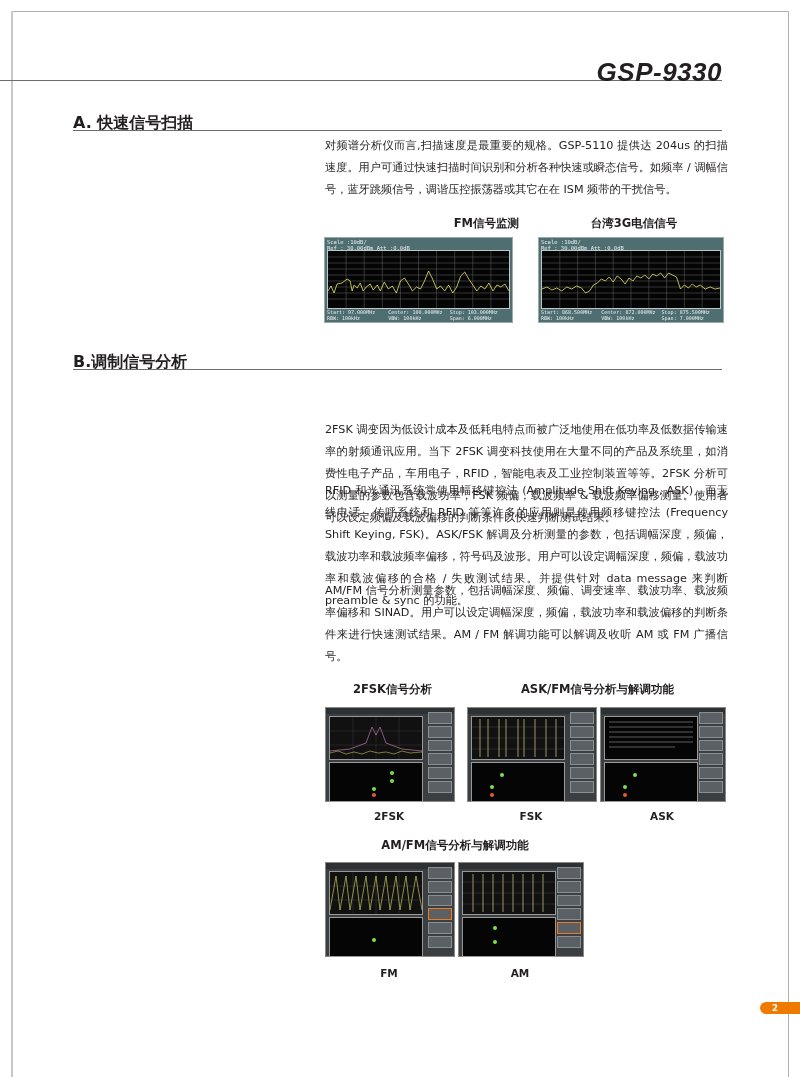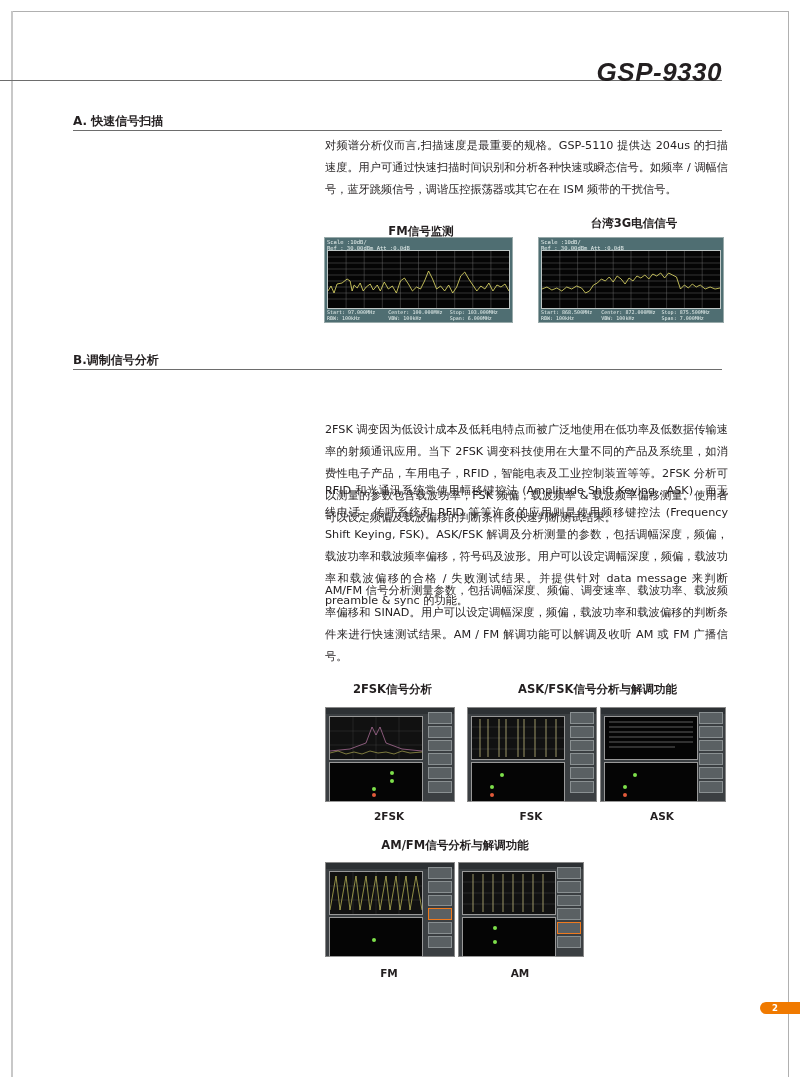--- a/index.html
+++ b/index.html
@@ -2,21 +2,21 @@
 <html><head>
 <meta charset="utf-8">
 <style>
   html,body{margin:0;padding:0;background:#fff;}
   body{width:800px;height:1077px;position:relative;overflow:hidden;font-family:"DejaVu Sans","Liberation Sans",sans-serif;color:#231f20;}
   .frame-top{position:absolute;left:11px;top:11px;width:778px;height:0;border-top:1px solid #b0b0b0;}
   .frame-left{position:absolute;left:11px;top:11px;width:0;height:1066px;border-left:2px solid #c8c8c8;}
   .frame-right{position:absolute;left:788px;top:11px;width:0;height:1066px;border-left:1px solid #b0b0b0;}
   .model-rule{position:absolute;left:0;top:80px;width:722px;border-top:1px solid #6d6d6d;}
   .model-title{position:absolute;right:78px;top:57px;font-family:"Liberation Sans",sans-serif;font-weight:bold;font-style:italic;font-size:26px;letter-spacing:0.5px;color:#231f20;}
-  .section-head{position:absolute;left:73px;font-weight:bold;font-size:12px;color:#231f20;}
+  .section-head{position:absolute;left:73px;font-weight:bold;font-size:16px;color:#231f20;}
   .section-rule{position:absolute;left:73px;width:649px;border-top:1px solid #6d6d6d;}
   .para{position:absolute;left:325px;width:403px;font-size:11.2px;line-height:22px;color:#231f20;text-align:justify;}
   .fig-title{position:absolute;font-weight:bold;font-size:11.5px;text-align:center;color:#231f20;}
   .scope{position:absolute;background:#4f6e72;border:1px solid #9aa;}
   .scope .hdr{position:absolute;left:2px;top:1px;font-size:5.5px;line-height:6px;color:#e7f0ee;font-family:"DejaVu Sans Mono",monospace;}
   .scope .plot{position:absolute;left:2px;top:12px;right:2px;bottom:13px;background:#050505;border:1px solid #bfc7c6;}
   .scope .ftr{position:absolute;left:2px;right:2px;bottom:1px;font-size:5px;line-height:6px;color:#e7f0ee;font-family:"DejaVu Sans Mono",monospace;display:flex;flex-wrap:wrap;justify-content:space-between;}
   .scope .ftr span{width:33%;}
   .mini{position:absolute;background:#3b3f42;border:1px solid #888;}
   .mini .plot{position:absolute;left:3px;top:8px;width:92px;height:42px;background:#111;border:1px solid #999;}
@@ -36,21 +36,21 @@
 <div class="frame-left"></div>
 <div class="frame-right"></div>
 
 <div class="model-rule"></div>
 <div class="model-title">GSP-9330</div>
 
 <div class="section-head" style="top:113px;">A. 快速信号扫描</div>
 <div class="section-rule" style="top:130px;"></div>
 <div class="para" style="top:135px;">对频谱分析仪而言,扫描速度是最重要的规格。GSP-5110 提供达 204us 的扫描速度。用户可通过快速扫描时间识别和分析各种快速或瞬态信号。如频率 / 调幅信号，蓝牙跳频信号，调谐压控振荡器或其它在在 ISM 频带的干扰信号。</div>
 
-<div class="fig-title" style="left:323px;top:224px;width:196px;">FM信号监测</div>
+<div class="fig-title" style="left:323px;top:216px;width:196px;text-align:right;">FM信号监测</div>
 <div class="scope" style="left:324px;top:237px;width:187px;height:84px;">
   <div class="hdr">
     <div>Scale :10dB/</div>
     <div>Ref : 30.00dBm    Att :0.0dB</div>
   </div>
   <div class="plot">
     <svg width="100%" height="100%" viewBox="0 0 180 57" preserveAspectRatio="none">
       <g stroke="#7b7b7b" stroke-width="0.4">
         <line x1="18" y1="0" x2="18" y2="57"></line>
           <line x1="36" y1="0" x2="36" y2="57"></line>
@@ -123,21 +123,21 @@
   </div>
 </div>
 
 <div class="section-head" style="top:352px;">B.调制信号分析</div>
 <div class="section-rule" style="top:369px;"></div>
 <div class="para" style="top:375px;margin-top:44px;">2FSK 调变因为低设计成本及低耗电特点而被广泛地使用在低功率及低数据传输速率的射频通讯应用。当下 2FSK 调变科技使用在大量不同的产品及系统里，如消费性电子产品，车用电子，RFID，智能电表及工业控制装置等等。2FSK 分析可以测量的参数包含载波功率，FSK 频偏，载波频率 &amp; 载波频率偏移测量。使用者可以设定频偏及载波偏移的判断条件以快速判断测试结果。</div>
 <div class="para" style="top:480px;">RFID 和光通讯系统常使用幅移键控法 (Amplitude Shift Keying , ASK)，而无线电话、传呼系统和 RFID 等等许多的应用则是使用频移键控法 (Frequency Shift Keying, FSK)。ASK/FSK 解调及分析测量的参数，包括调幅深度，频偏，载波功率和载波频率偏移，符号码及波形。用户可以设定调幅深度，频偏，载波功率和载波偏移的合格 / 失败测试结果。并提供针对 data message 来判断 preamble &amp; sync 的功能。</div>
 <div class="para" style="top:580px;">AM/FM 信号分析测量参数，包括调幅深度、频偏、调变速率、载波功率、载波频率偏移和 SINAD。用户可以设定调幅深度，频偏，载波功率和载波偏移的判断条件来进行快速测试结果。AM / FM 解调功能可以解调及收听 AM 或 FM 广播信号。</div>
 
 <div class="fig-title" style="left:325px;top:682px;width:135px;">2FSK信号分析</div>
-<div class="fig-title" style="left:470px;top:682px;width:255px;">ASK/FSK信号分析与解调功能</div>
+<div class="fig-title" style="left:470px;top:682px;width:255px;">ASK/FM信号分析与解调功能</div>
 
 <div class="mini" style="left:325px;top:707px;width:128px;height:93px;">
   <div class="bar"></div>
   <div class="plot"><svg width="100%" height="100%" viewBox="0 0 92 42" preserveAspectRatio="none">
         <g stroke="#555" stroke-width="0.3">
           <line x1="23" y1="0" x2="23" y2="42"></line>
           <line x1="46" y1="0" x2="46" y2="42"></line>
           <line x1="69" y1="0" x2="69" y2="42"></line>
           <line x1="0" y1="14" x2="92" y2="14"></line>
           <line x1="0" y1="28" x2="92" y2="28"></line>

